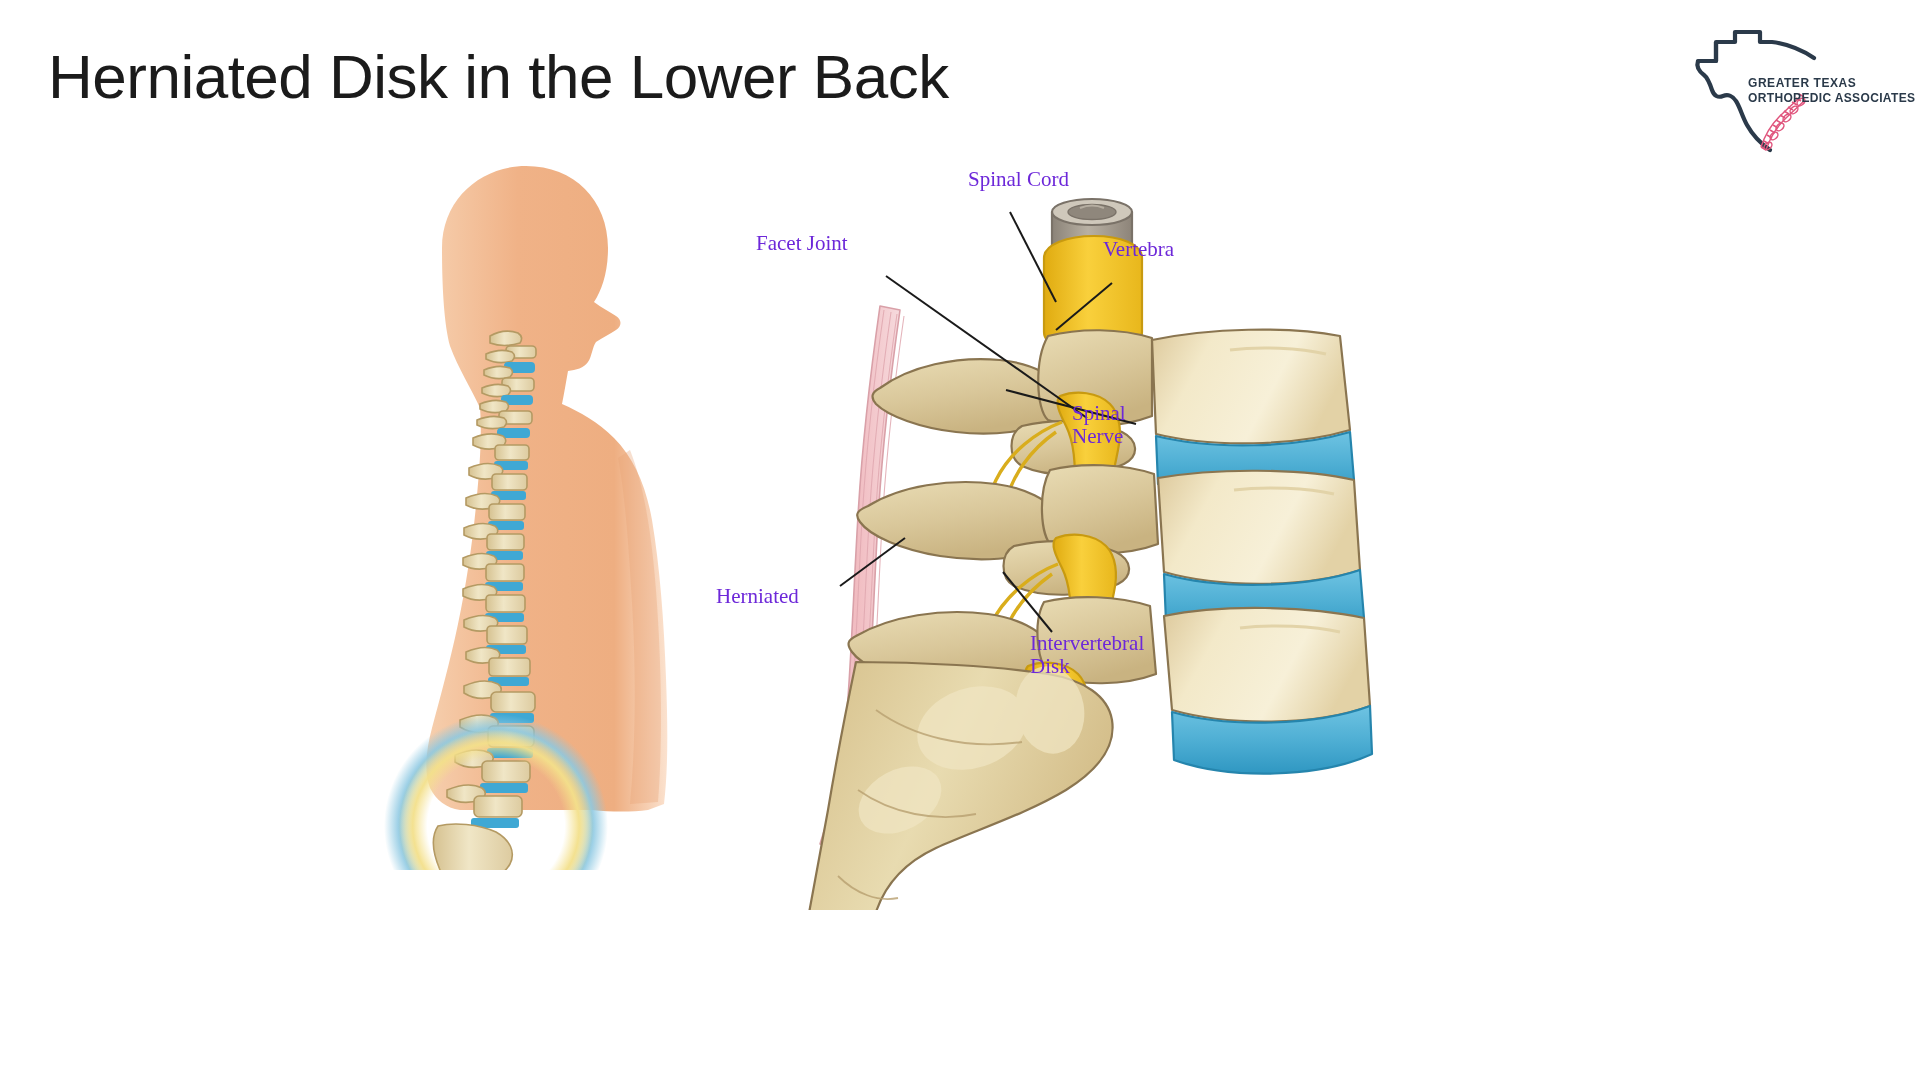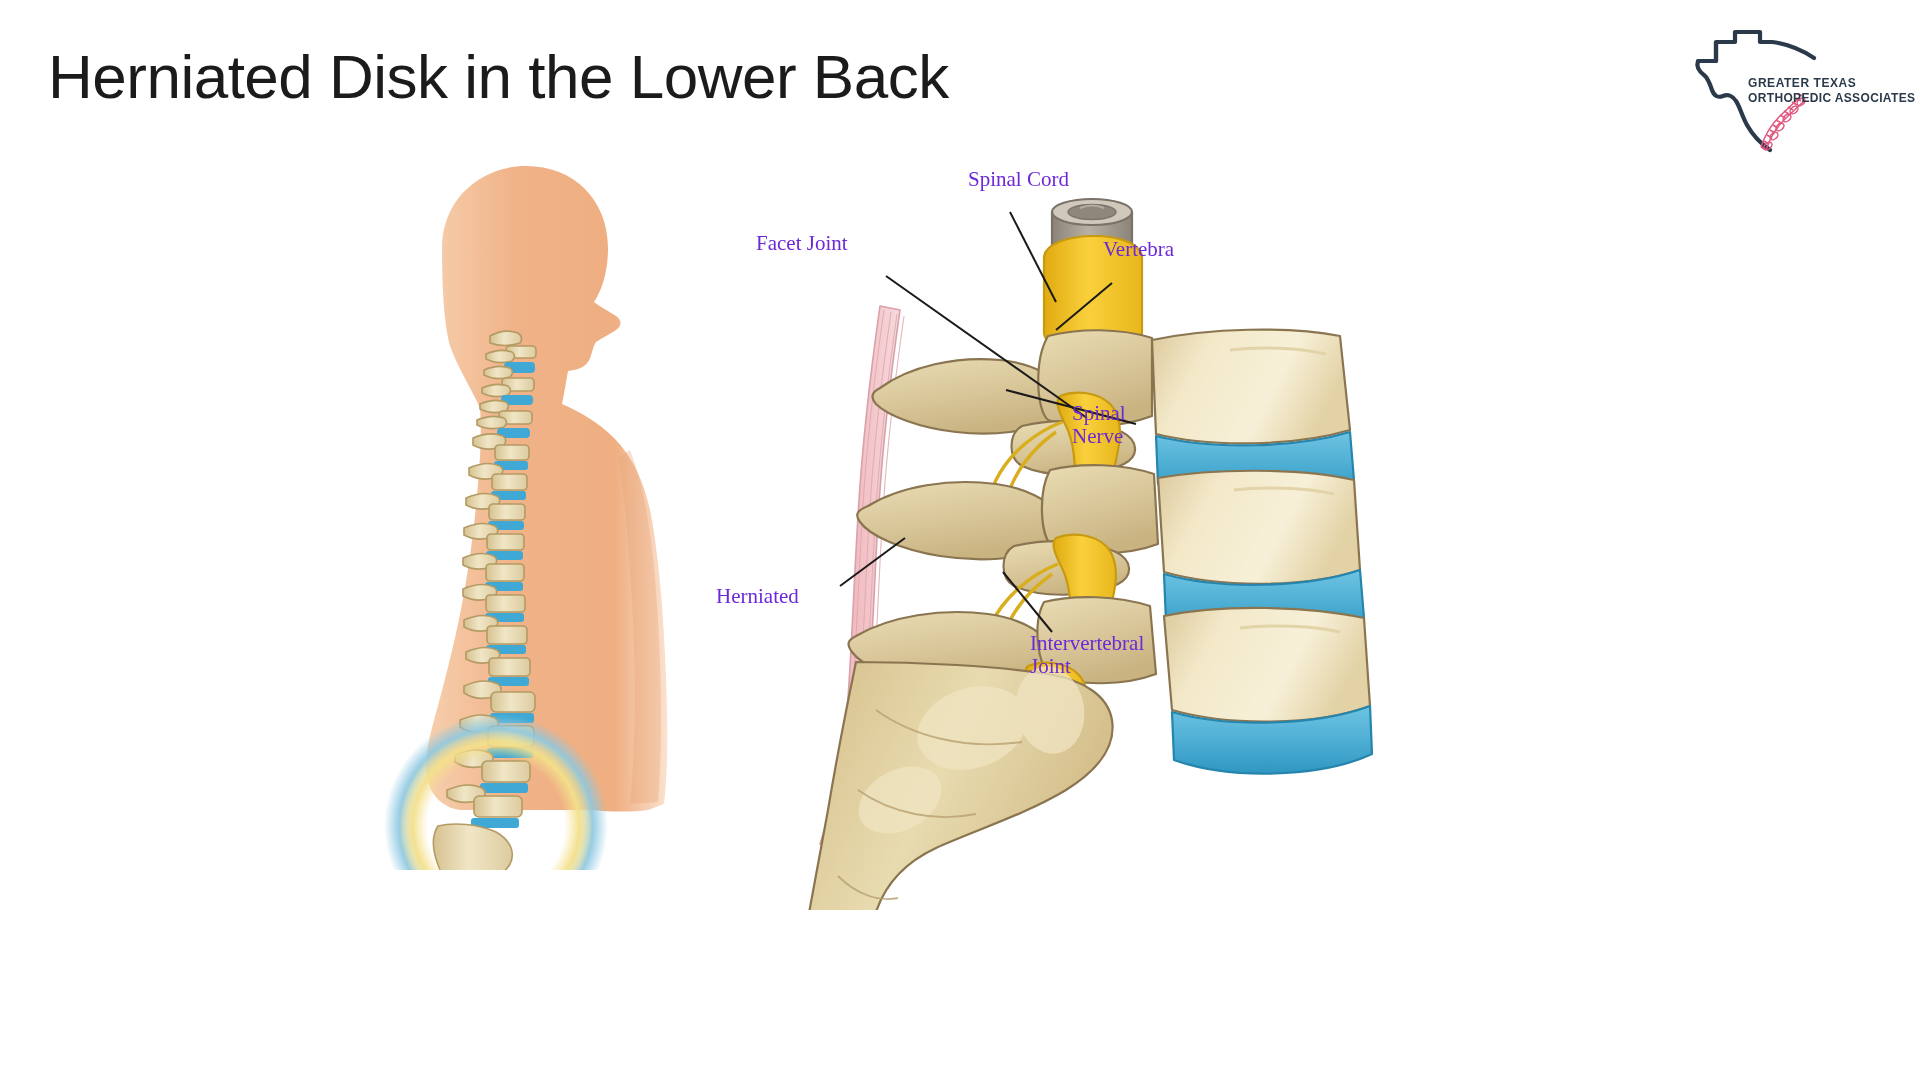--- a/index.html
+++ b/index.html
@@ -502,15 +502,15 @@
     </g>
   </svg>
 
   <div class="callout" id="label-spinal-cord">Spinal Cord</div>
   <div class="callout" id="label-facet-joint">Facet Joint</div>
   <div class="callout" id="label-vertebra">Vertebra</div>
   <div class="callout" id="label-spinal-nerve">Spinal
 Nerve</div>
   <div class="callout" id="label-ligament">Herniated</div>
   <div class="callout" id="label-intervertebral-disk">Intervertebral
-Joint</div>
+Disk</div>
 
 </div>
 
 </body></html>

